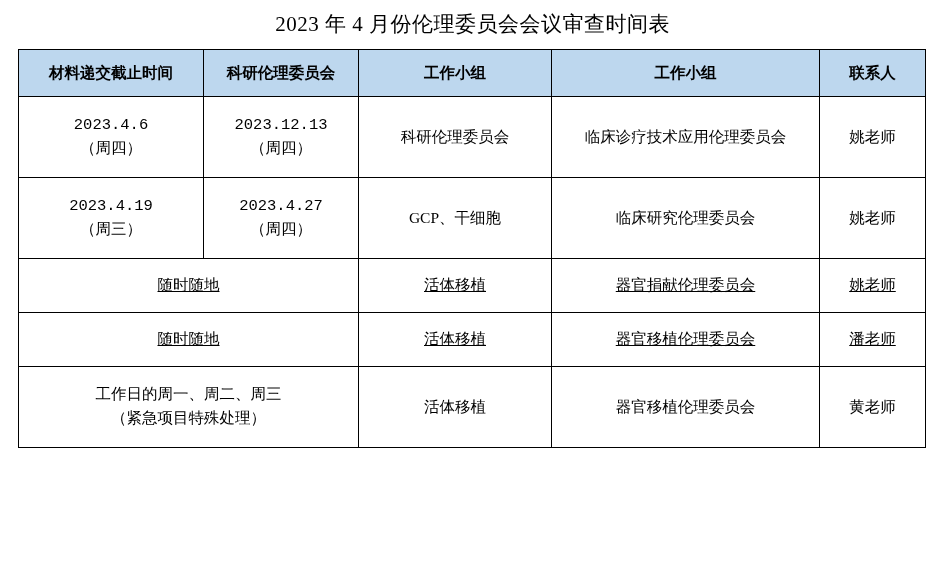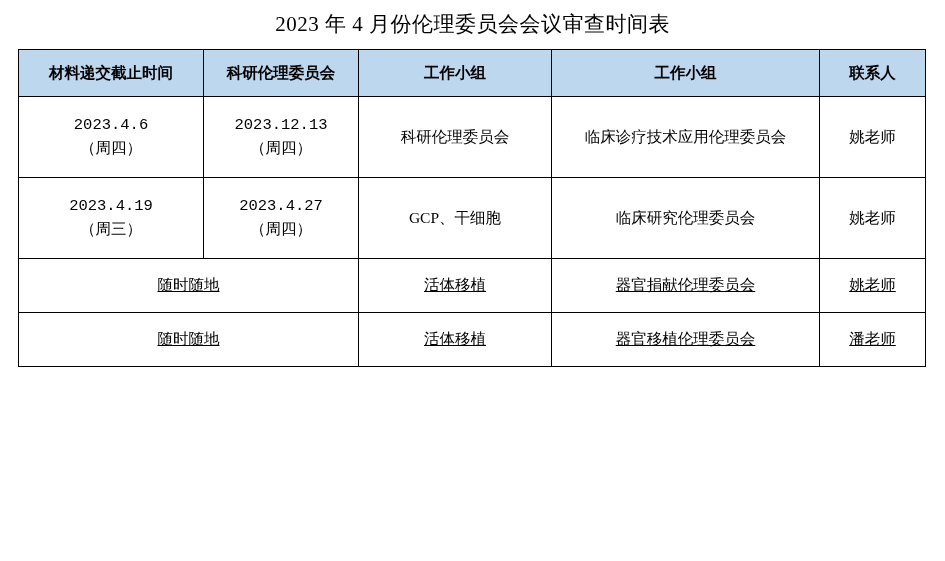--- a/index.html
+++ b/index.html
@@ -132,17 +132,26 @@
         <td>姚老师</td>
       </tr>
 
       <tr class="short">
         <td class="merged" colspan="2">随时随地</td>
         <td>活体移植</td>
         <td>器官移植伦理委员会</td>
         <td>潘老师</td>
       </tr>
 
+      <tr>
+        <td class="merged cell-lines" colspan="2">
+          <span>工作日的周一、周二、周三</span>
+          <span>（紧急项目特殊处理）</span>
+        </td>
+        <td>活体移植</td>
+        <td>器官移植伦理委员会</td>
+        <td>黄老师</td>
+      </tr>
 
     </tbody>
   </table>
 
 </div>
 
 </body></html>

